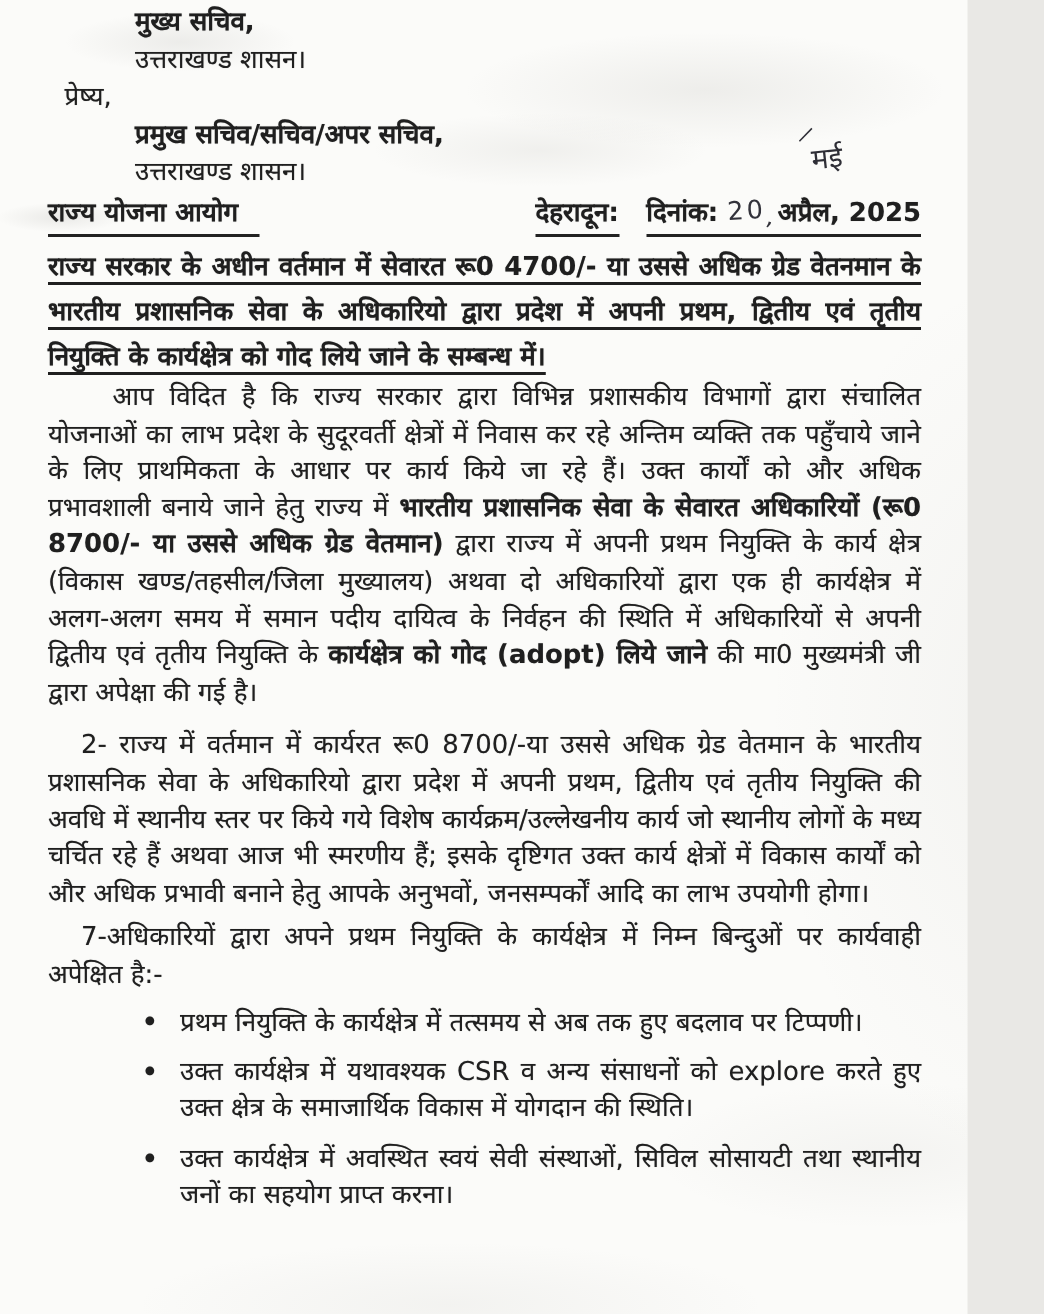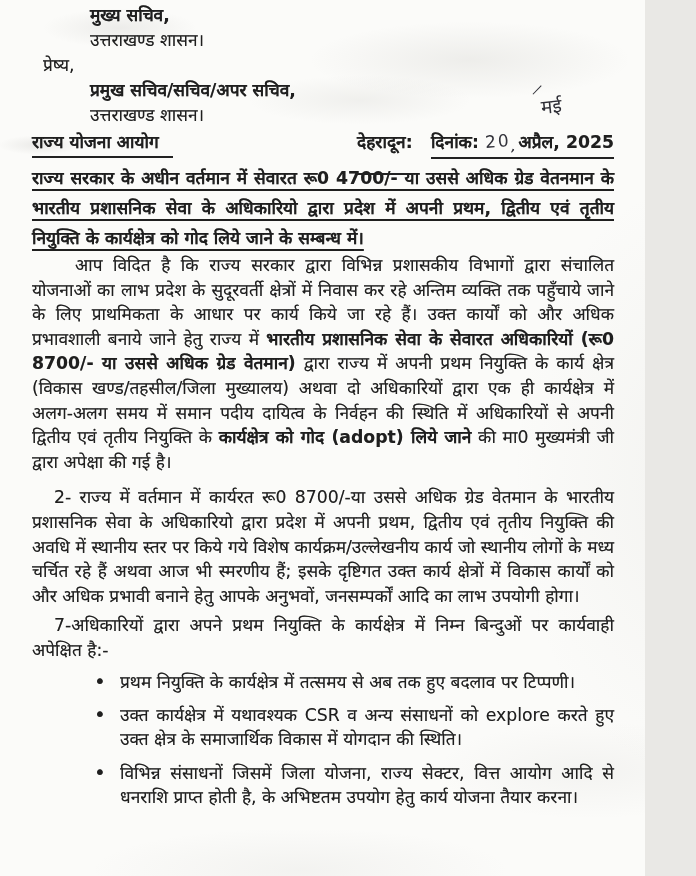--- a/index.html
+++ b/index.html
@@ -30,21 +30,21 @@
     font-size:17.3px;line-height:24.6px;
     text-shadow:0 0 .5px rgba(30,30,30,.45);
   }
   .b{font-weight:700;}
   .lh-row{line-height:25px;white-space:nowrap;}
   .lh-ind{margin-left:58px;}
   .lh-pre{margin-left:11px;}
   .org-row{position:relative;line-height:26px;margin-top:1px;height:27px;}
   .u2{border-bottom:2px solid #222;}
   .org{display:inline-block;font-weight:700;padding:0 14px 1px 0;}
-  .place{position:absolute;left:325px;top:0;font-weight:700;padding-bottom:18px;}
+  .place{position:absolute;left:325px;top:0;font-weight:700;padding-bottom:1px;}
   .date-wrap{position:absolute;right:0;top:0;font-weight:700;padding-bottom:1px;white-space:nowrap;}
   .hand{
     font-weight:400;color:#33333b;text-shadow:none;
     display:inline-block;
   }
   .hand-day{font-size:17px;letter-spacing:2px;transform:rotate(-4deg) translateY(-1px);}
   .hand-comma{font-size:16px;transform:rotate(14deg) translateY(3px);margin:0 1px 0 2px;}
   .hand-month{
     position:absolute;right:52px;top:-36px;
     font-size:19px;font-weight:400;color:#2e2e36;text-shadow:none;
@@ -100,17 +100,17 @@
 
     <div class="para para1"><span>आप विदित है कि राज्य सरकार द्वारा विभिन्न प्रशासकीय विभागों द्वारा संचालित योजनाओं का लाभ प्रदेश के सुदूरवर्ती क्षेत्रों में निवास कर रहे अन्तिम व्यक्ति तक पहुँचाये जाने के लिए प्राथमिकता के आधार पर कार्य किये जा रहे हैं। उक्त कार्यों को और अधिक प्रभावशाली बनाये जाने हेतु राज्य में </span><span class="b">भारतीय प्रशासनिक सेवा के सेवारत अधिकारियों (रू0 8700/- या उससे अधिक ग्रेड वेतमान)</span><span> द्वारा राज्य में अपनी प्रथम नियुक्ति के कार्य क्षेत्र (विकास खण्ड/तहसील/जिला मुख्यालय) अथवा दो अधिकारियों द्वारा एक ही कार्यक्षेत्र में अलग-अलग समय में समान पदीय दायित्व के निर्वहन की स्थिति में अधिकारियों से अपनी द्वितीय एवं तृतीय नियुक्ति के </span><span class="b">कार्यक्षेत्र को गोद (adopt) लिये जाने</span><span> की मा0 मुख्यमंत्री जी द्वारा अपेक्षा की गई है।</span></div>
 
     <div class="para para2">2- राज्य में वर्तमान में कार्यरत रू0 8700/-या उससे अधिक ग्रेड वेतमान के भारतीय प्रशासनिक सेवा के अधिकारियो द्वारा प्रदेश में अपनी प्रथम, द्वितीय एवं तृतीय नियुक्ति की अवधि में स्थानीय स्तर पर किये गये विशेष कार्यक्रम/उल्लेखनीय कार्य जो स्थानीय लोगों के मध्य चर्चित रहे हैं अथवा आज भी स्मरणीय हैं; इसके दृष्टिगत उक्त कार्य क्षेत्रों में विकास कार्यों को और अधिक प्रभावी बनाने हेतु आपके अनुभवों, जनसम्पर्कों आदि का लाभ उपयोगी होगा।</div>
 
     <div class="para para3">7-अधिकारियों द्वारा अपने प्रथम नियुक्ति के कार्यक्षेत्र में निम्न बिन्दुओं पर कार्यवाही अपेक्षित है:-</div>
 
     <ul class="bullets">
       <li><span>प्रथम नियुक्ति के कार्यक्षेत्र में तत्समय से अब तक हुए बदलाव पर टिप्पणी।</span></li>
       <li><span>उक्त कार्यक्षेत्र में यथावश्यक CSR व अन्य संसाधनों को explore करते हुए उक्त क्षेत्र के समाजार्थिक विकास में योगदान की स्थिति।</span></li>
-      <li><span>विभिन्न संसाधनों जिसमें जिला योजना, राज्य सेक्टर, वित्त आयोग आदि से धनराशि प्राप्त होती है, के अभिष्टतम उपयोग हेतु कार्य योजना तैयार करना।</span></li>
+      <li><span>उक्त कार्यक्षेत्र में अवस्थित स्वयं सेवी संस्थाओं, सिविल सोसायटी तथा स्थानीय जनों का सहयोग प्राप्त करना।</span></li>
     </ul>
 
   </div>
 </div>
 
 </body></html>

